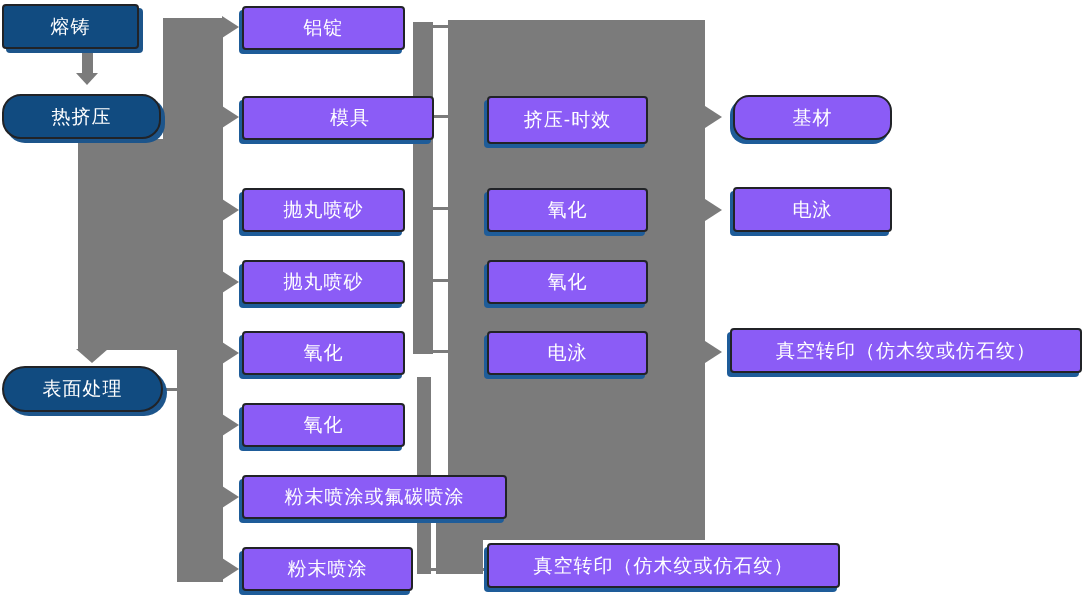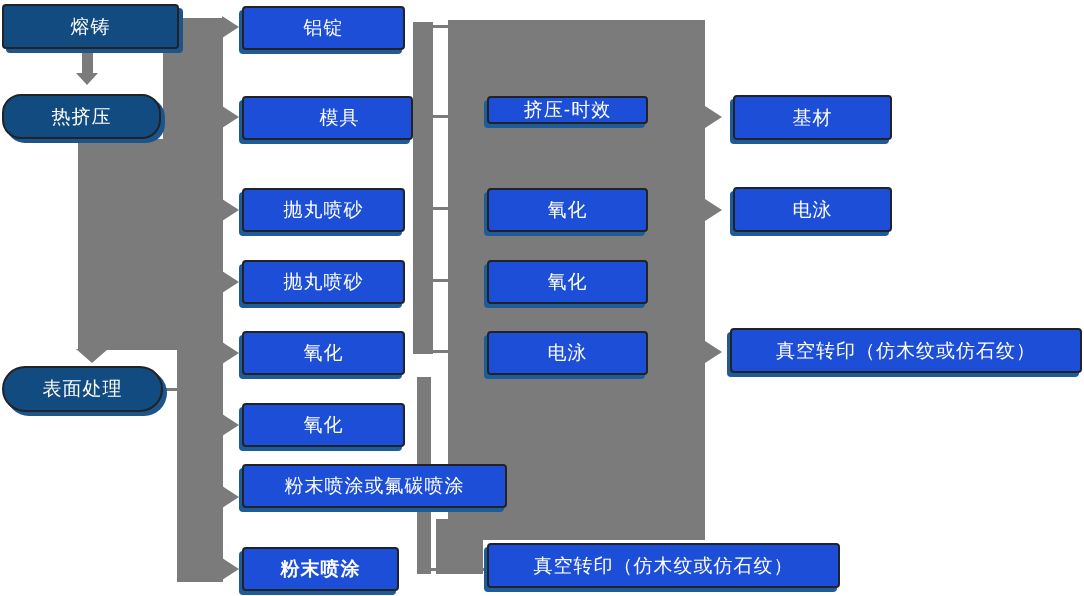--- a/index.html
+++ b/index.html
@@ -26,21 +26,21 @@
     position:absolute;z-index:2;
     display:flex;align-items:center;justify-content:center;
     box-sizing:border-box;
     border:2px solid #212327;
     border-radius:4px;
     color:#ffffff;
     font-size:19px;
     letter-spacing:1px;
     white-space:nowrap;
   }
-  .light{background:#1d4ed8;box-shadow:-3px 4px 0 0 #1e5c99;}
+  .light{background:#8b5cf6;box-shadow:-3px 4px 0 0 #1e5c99;}
   .dark{background:#114b80;box-shadow:4px 4px 0 0 #1d558b;}
 </style>
 </head>
 <body>
 
 <div id="canvas">
 
   <div class="g" style="left:82px;top:48px;width:11px;height:27px;"></div>
   <div class="arr-d-sm" style="left:76px;top:73px;"></div>
   <div class="g" style="left:163px;top:18px;width:60px;height:332px;"></div>
@@ -66,36 +66,36 @@
   <div class="g" style="left:414px;top:279px;width:36px;height:3px;"></div>
   <div class="g" style="left:414px;top:350px;width:36px;height:3px;"></div>
   <div class="g" style="left:448px;top:20px;width:257px;height:520px;"></div>
   <div class="g" style="left:436px;top:519px;width:47px;height:55px;"></div>
   <div class="g" style="left:417px;top:568px;width:70px;height:3px;"></div>
 
   <div class="arr-r" style="left:705px;top:106px;"></div>
   <div class="arr-r" style="left:705px;top:199px;"></div>
   <div class="arr-r" style="left:705px;top:341px;"></div>
 
-  <div class="box dark" style="left:2px;top:4px;width:177px;height:45px;">熔铸</div>
+  <div class="box dark" style="left:2px;top:4px;width:137px;height:45px;">熔铸</div>
   <div class="box dark" style="left:2px;top:94px;width:159px;height:45px;border-radius:19px;">热挤压</div>
   <div class="box dark" style="left:2px;top:366px;width:161px;height:46px;border-radius:23px;">表面处理</div>
 
   <div class="box light" style="left:242px;top:6px;width:163px;height:44px;">铝锭</div>
-  <div class="box light" style="left:242px;top:96px;width:171px;height:44px;padding-left:24px;">模具</div>
+  <div class="box light" style="left:242px;top:96px;width:192px;height:44px;padding-left:24px;">模具</div>
   <div class="box light" style="left:242px;top:188px;width:163px;height:44px;">抛丸喷砂</div>
   <div class="box light" style="left:242px;top:260px;width:163px;height:44px;">抛丸喷砂</div>
   <div class="box light" style="left:242px;top:331px;width:163px;height:44px;">氧化</div>
   <div class="box light" style="left:242px;top:403px;width:163px;height:44px;">氧化</div>
-  <div class="box light" style="left:242px;top:464px;width:265px;height:44px;">粉末喷涂或氟碳喷涂</div>
-  <div class="box light" style="left:242px;top:547px;width:157px;height:44px;font-weight:bold;">粉末喷涂</div>
+  <div class="box light" style="left:242px;top:475px;width:265px;height:44px;">粉末喷涂或氟碳喷涂</div>
+  <div class="box light" style="left:242px;top:547px;width:171px;height:44px;">粉末喷涂</div>
 
-  <div class="box light" style="left:487px;top:96px;width:161px;height:28px;">挤压-时效</div>
+  <div class="box light" style="left:487px;top:96px;width:161px;height:48px;">挤压-时效</div>
   <div class="box light" style="left:487px;top:188px;width:161px;height:44px;">氧化</div>
   <div class="box light" style="left:487px;top:260px;width:161px;height:44px;">氧化</div>
   <div class="box light" style="left:487px;top:331px;width:161px;height:44px;">电泳</div>
   <div class="box light" style="left:487px;top:543px;width:353px;height:45px;">真空转印（仿木纹或仿石纹）</div>
 
-  <div class="box light" style="left:733px;top:95px;width:159px;height:45px;">基材</div>
+  <div class="box light" style="left:733px;top:95px;width:159px;height:45px;border-radius:16px;">基材</div>
   <div class="box light" style="left:733px;top:187px;width:159px;height:45px;">电泳</div>
   <div class="box light" style="left:730px;top:328px;width:352px;height:45px;">真空转印（仿木纹或仿石纹）</div>
 
 </div>
 
 </body></html>

